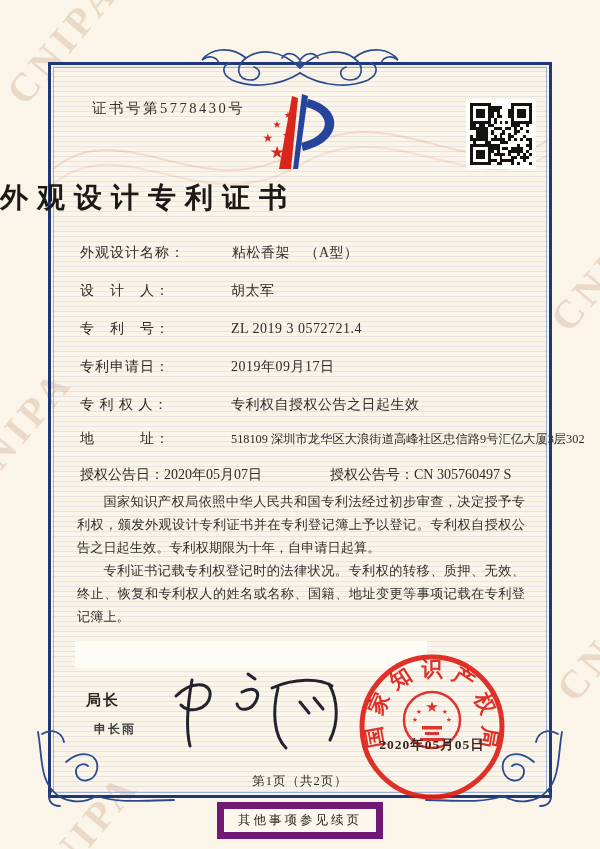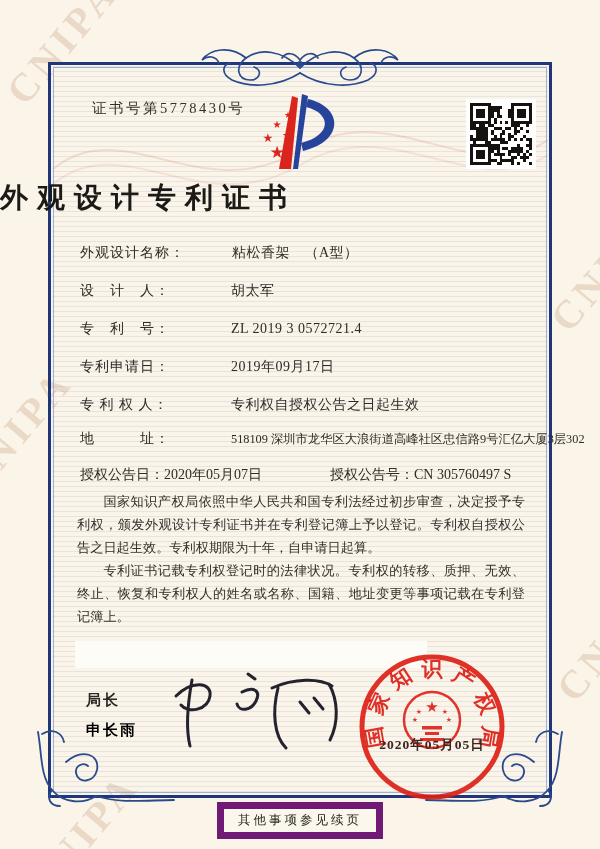--- a/index.html
+++ b/index.html
@@ -41,21 +41,21 @@
   .flabel{display:inline-block;min-width:104px;letter-spacing:1px;}
   .fvalue{letter-spacing:0.5px;margin-left:47px;}
   .frow.addr .fvalue{font-size:12.3px;letter-spacing:0;}
   .grant-right{position:absolute;left:250px;top:0;white-space:nowrap;}
 
   .paras{position:absolute;left:77px;top:490px;width:448px;font-size:13.2px;line-height:23px;
          text-align:justify;color:#33302b;}
   .paras p{margin:0;text-indent:2em;}
 
   .director-title{position:absolute;left:86px;top:691px;font-size:15px;letter-spacing:2px;font-weight:bold;color:#2b2824;}
-  .director-name{position:absolute;left:86px;top:721px;font-size:15px;letter-spacing:2px;font-weight:bold;color:#000000;}
+  .director-name{position:absolute;left:94px;top:721px;font-size:12px;letter-spacing:2px;font-weight:bold;color:#404040;}
   .signature{position:absolute;left:162px;top:660px;z-index:6;}
 
   .seal{position:absolute;left:354px;top:650px;z-index:7;}
   .seal-date{position:absolute;left:354px;top:736px;width:156px;text-align:center;z-index:8;
              font-size:13.5px;font-weight:bold;letter-spacing:1px;color:#3c2420;}
 
   .page-number{position:absolute;left:0;top:773px;width:600px;text-align:center;font-size:12.5px;letter-spacing:1px;color:#2f2c28;}
   .cont-note{position:absolute;left:50%;top:802px;transform:translateX(-50%);border:7px solid #701a75;
              padding:3px 14px;font-size:12.5px;letter-spacing:3px;color:#262420;background:rgba(253,248,238,0.6);white-space:nowrap;}
 </style>
@@ -653,16 +653,17 @@
         </g>
         <g stroke="none" opacity="0.9">
           <rect x="68" y="76" width="20" height="3.5"></rect>
           <rect x="71" y="82" width="14" height="3"></rect>
           <rect x="66" y="88" width="24" height="3"></rect>
         </g>
       </g>
     </svg>
     <div class="seal-date">2020年05月05日</div>
 
+    <div class="page-number">第1页（共2页）</div>
     <div class="cont-note">其他事项参见续页</div>
 
   </div>
 </div>
 
 </body></html>

